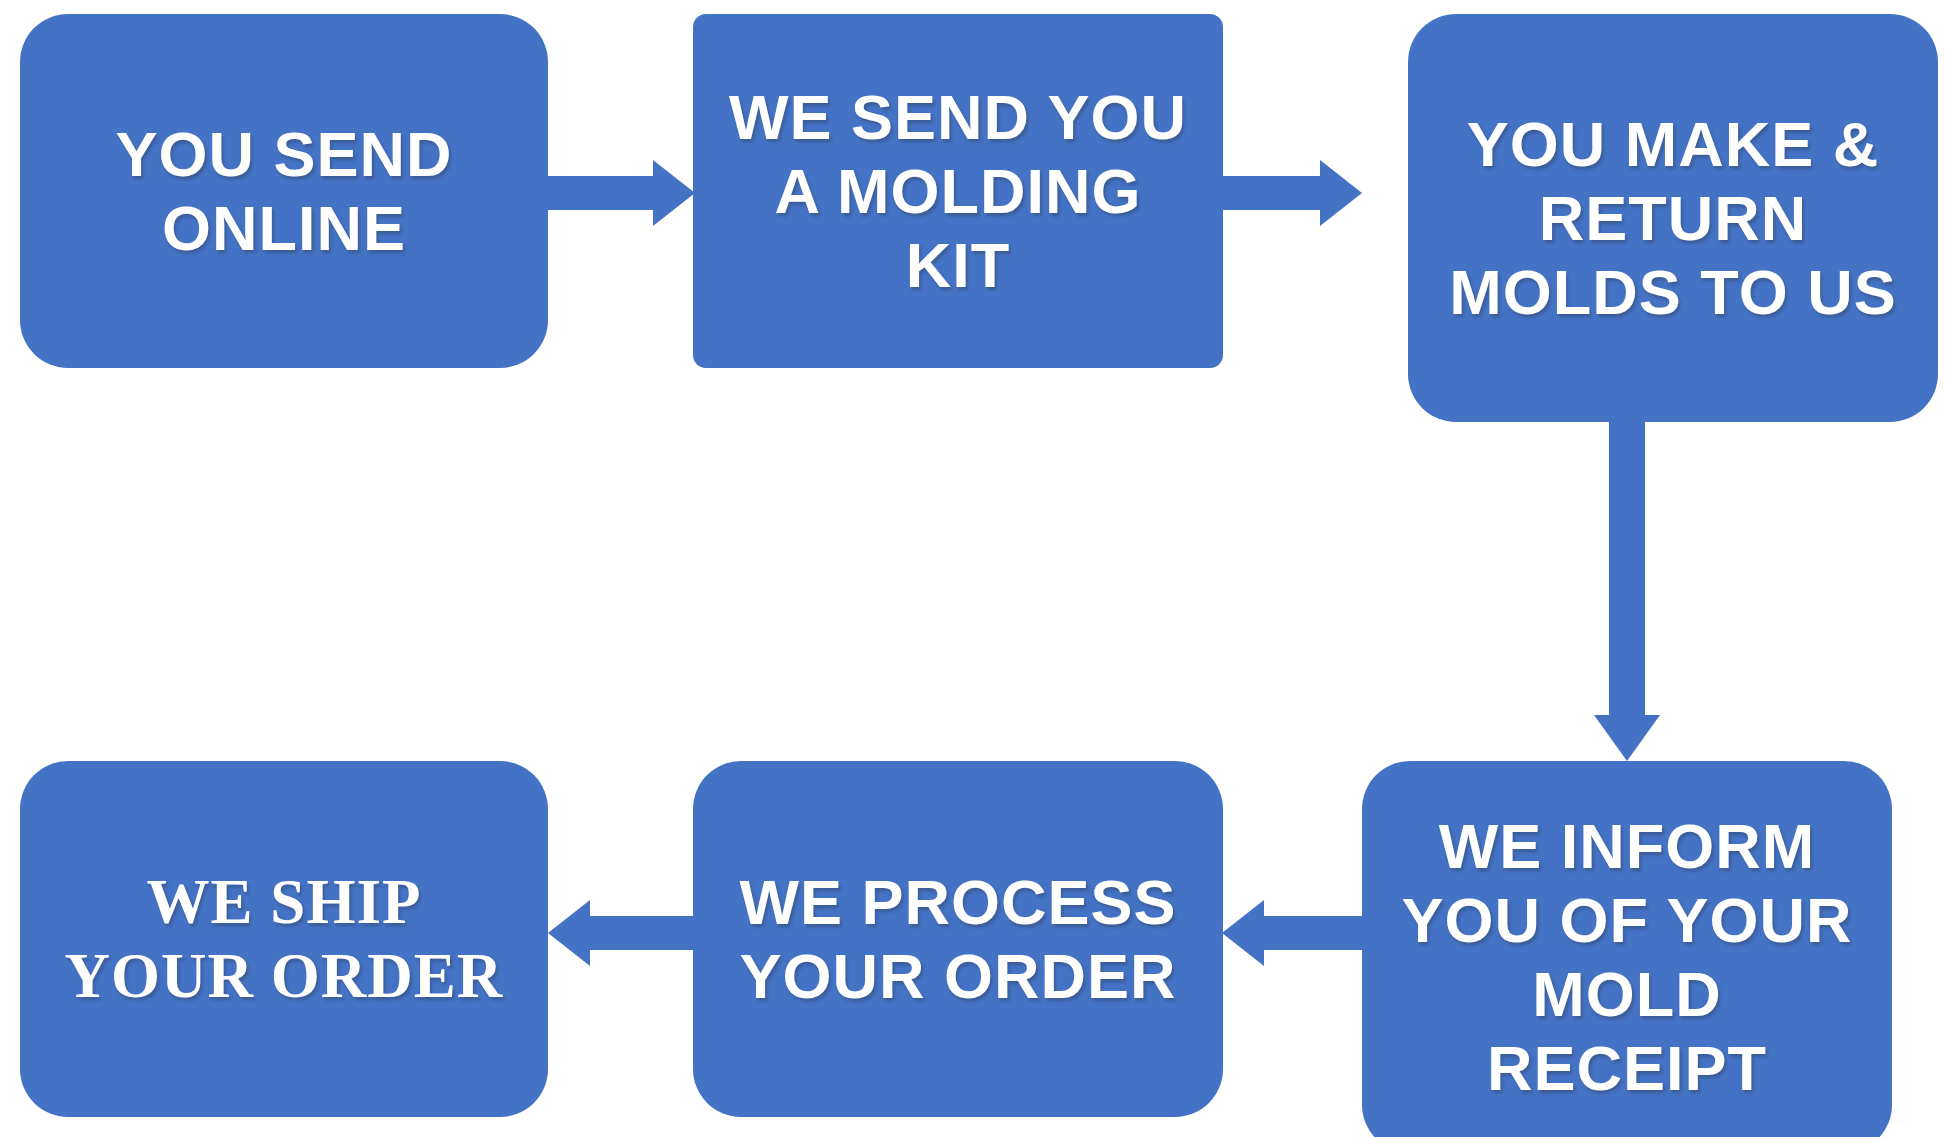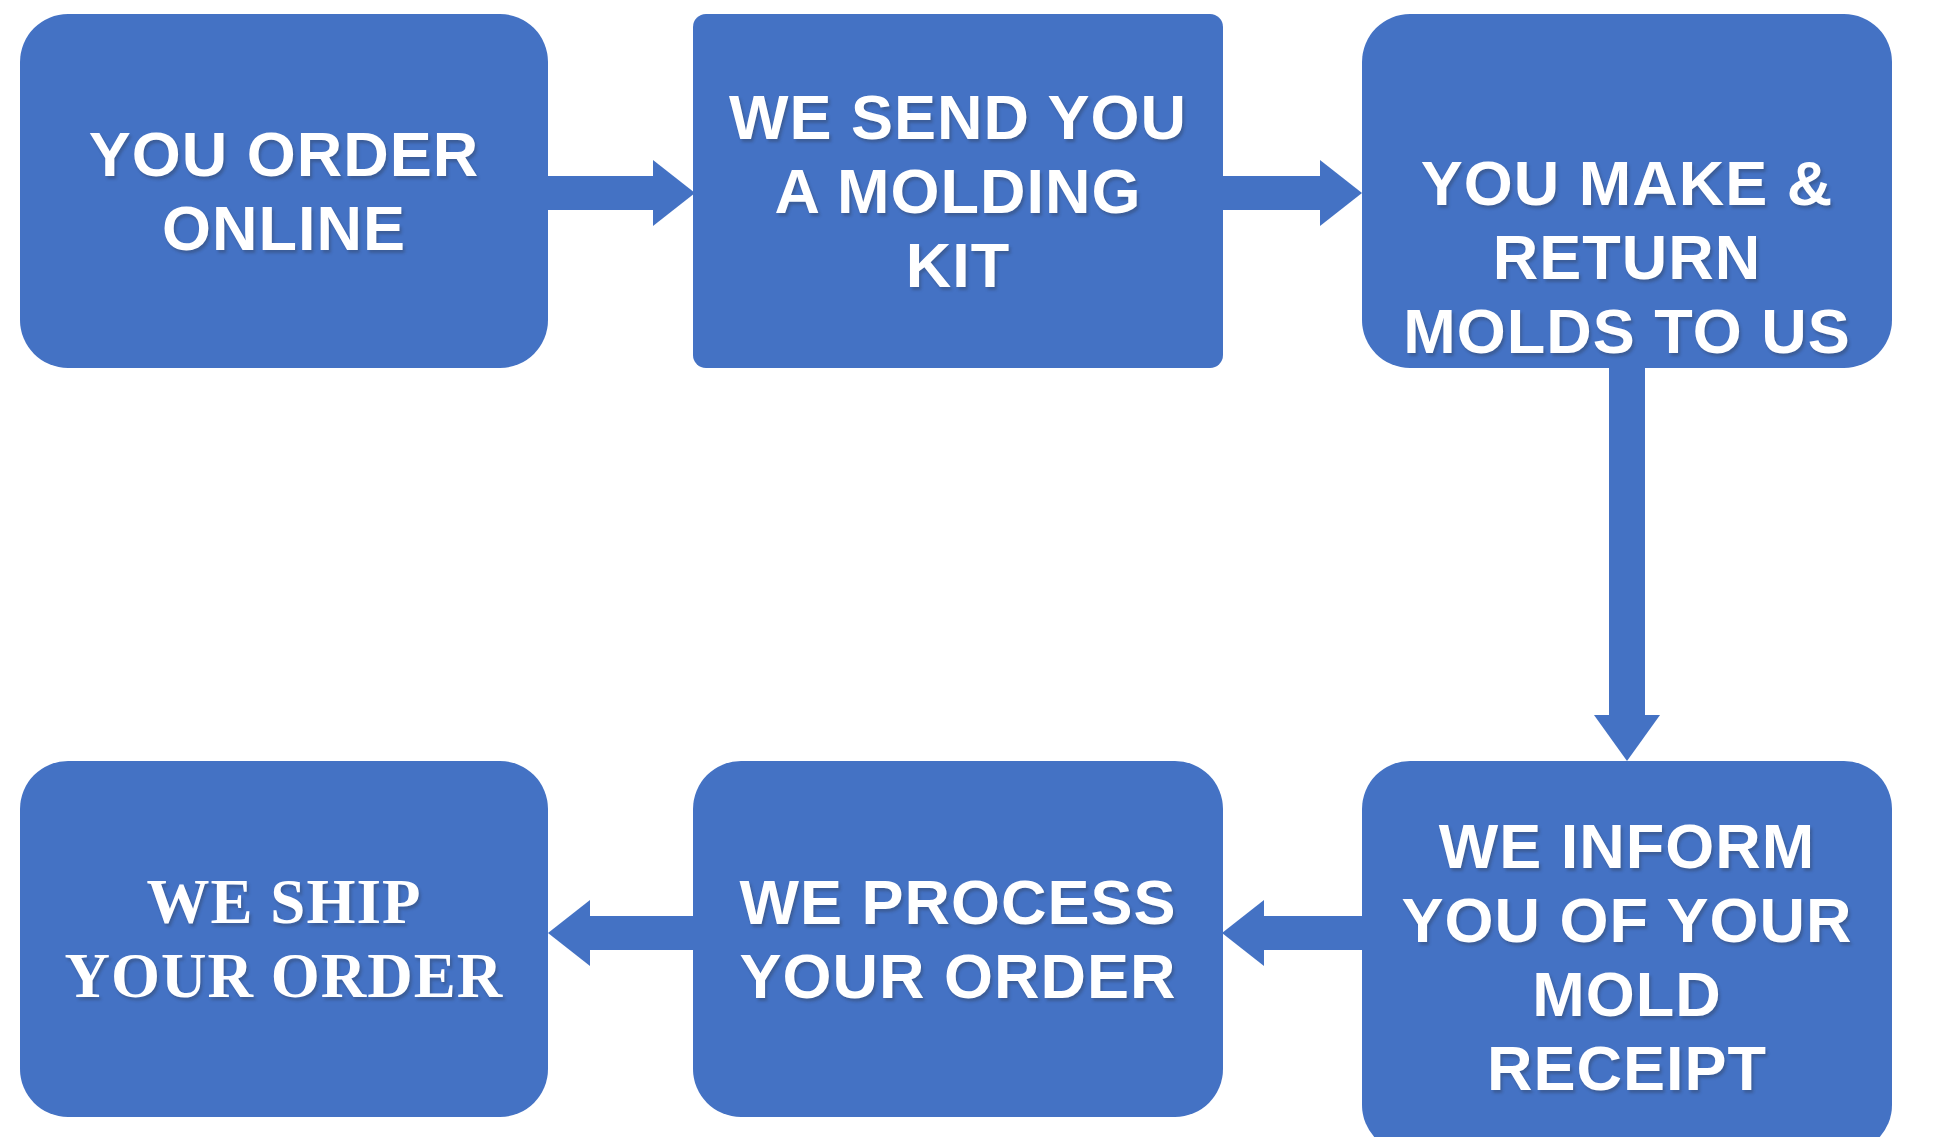--- a/index.html
+++ b/index.html
@@ -62,41 +62,41 @@
     border-right: 33px solid transparent;
     border-top: 46px solid var(--arrow);
   }
 </style>
 </head>
 <body>
 
 <div class="canvas">
 
   <div class="node" style="left:20px; top:14px; width:528px; height:354px;">
-    <span class="node-label">YOU ORDER
+    <span class="node-label">YOU SEND
 ONLINE</span>
   </div>
 
   <div class="arrow" style="left:548px; top:160px; width:147px; height:66px;">
     <div class="shaft" style="left:0; top:16px; width:107px; height:34px;"></div>
     <div class="head head-right" style="left:105px; top:0;"></div>
   </div>
 
   <div class="node" style="left:693px; top:14px; width:530px; height:354px;border-radius:13px;">
     <span class="node-label">WE SEND YOU
 A MOLDING
 KIT</span>
   </div>
 
   <div class="arrow" style="left:1223px; top:160px; width:139px; height:66px;">
     <div class="shaft" style="left:0; top:16px; width:99px; height:34px;"></div>
     <div class="head head-right" style="left:97px; top:0;"></div>
   </div>
 
-  <div class="node" style="left:1362px; top:14px; width:530px; height:354px;align-items:flex-end;">
+  <div class="node" style="left:1408px; top:14px; width:530px; height:408px;">
     <span class="node-label">YOU MAKE &amp;
 RETURN
 MOLDS TO US</span>
   </div>
 
   <div class="arrow" style="left:1594px; top:368px; width:66px; height:393px;">
     <div class="shaft" style="left:15px; top:0; width:36px; height:349px;"></div>
     <div class="head head-down" style="left:0; top:347px;"></div>
   </div>
 

